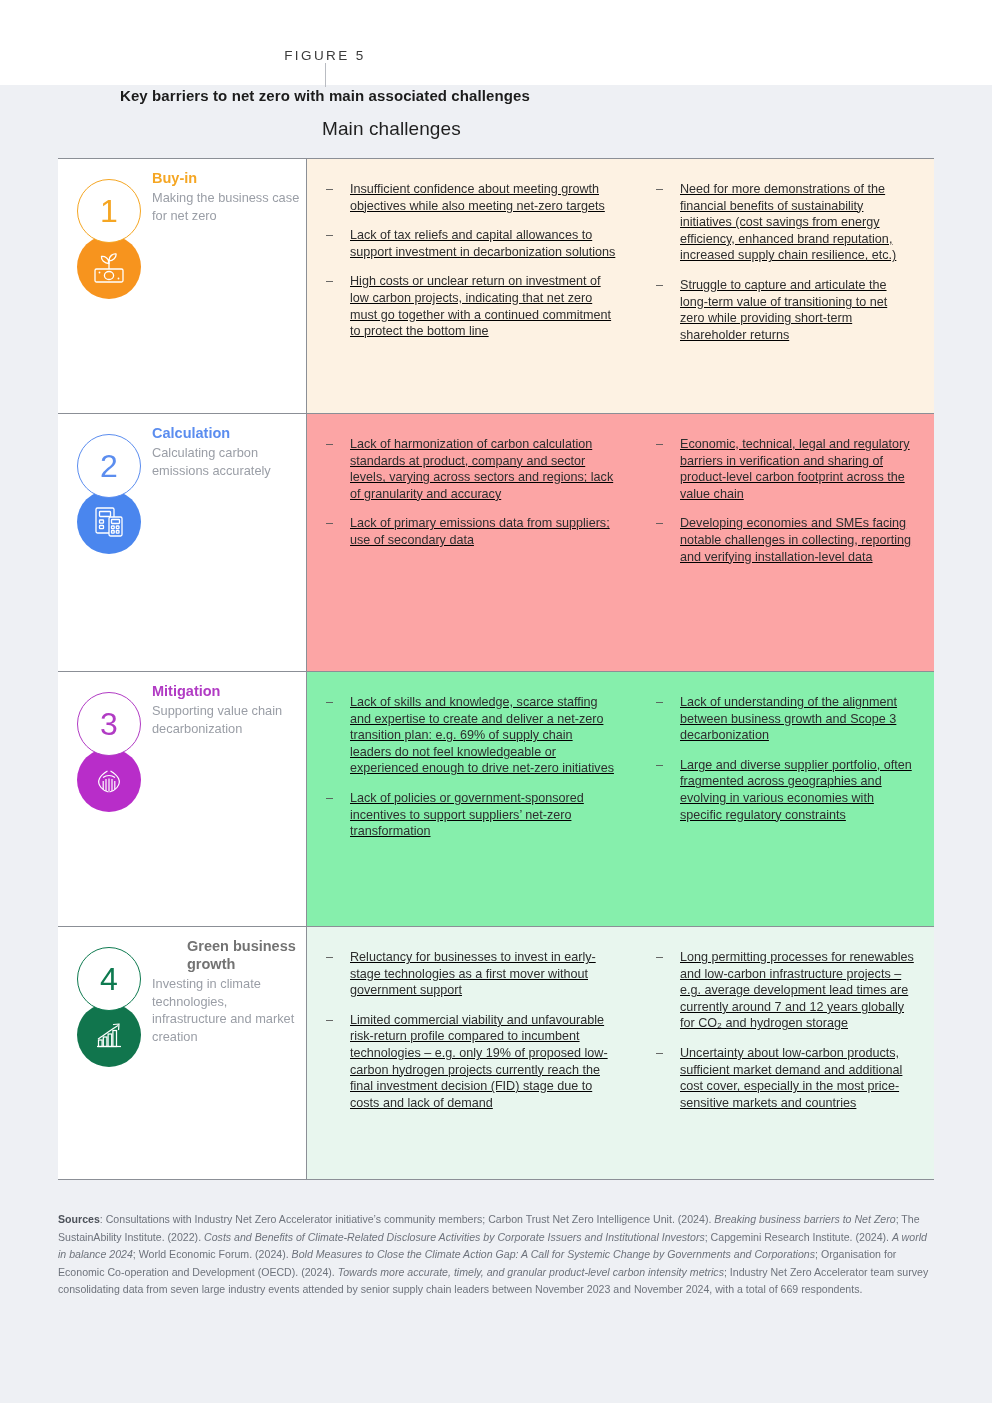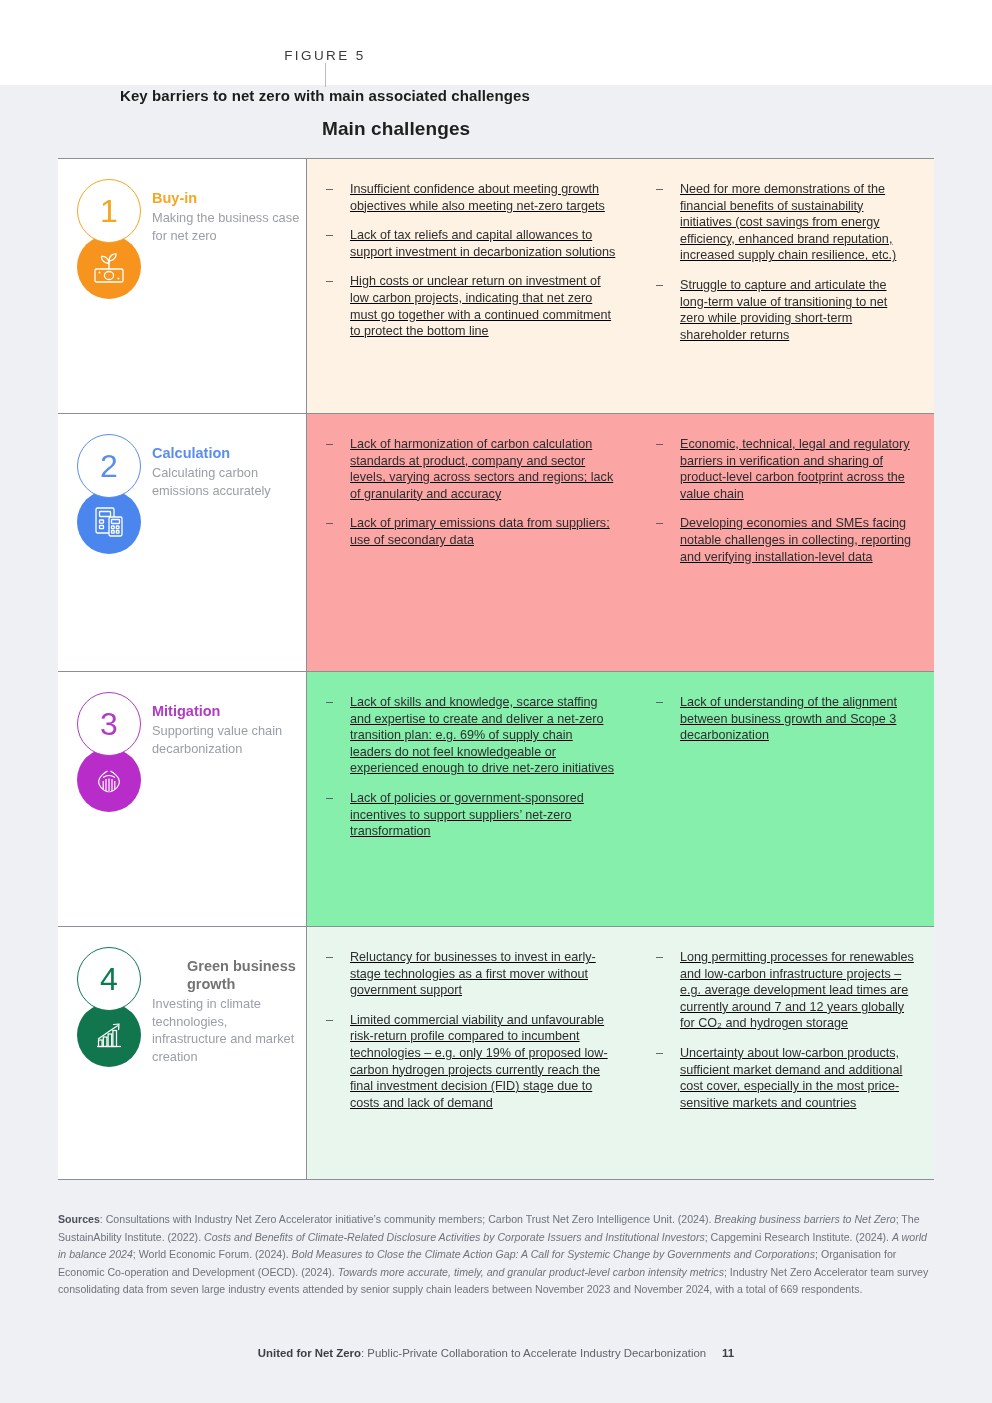--- a/index.html
+++ b/index.html
@@ -58,21 +58,21 @@
     white-space: nowrap;
     letter-spacing: 0.1px;
   }
 
   
   .main-challenges {
     position: absolute;
     left: 322px;
     top: 118px;
     font-size: 19px;
-    font-weight: bold;
+    font-weight: normal;
     color: #1f1f1f;
     letter-spacing: 0.1px;
   }
 
   
   .table {
     position: absolute;
     left: 58px;
     top: 158px;
     width: 876px;
@@ -167,21 +167,21 @@
     align-items: center;
     justify-content: center;
     position: relative;
     z-index: 1;
   }
   .icon-circle svg { display: block; }
 
   .cat-text {
     position: absolute;
     left: 94px;
-    top: 30px;
+    top: 10px;
     width: 150px;
   }
   .cat-title {
     font-size: 14.5px;
     font-weight: bold;
     line-height: 18px;
     margin-bottom: 2px;
   }
   .cat-sub {
     font-size: 12.8px;
@@ -341,20 +341,21 @@
       <div class="cell-right">
         <div class="col col-a">
           <ul class="bullets">
             <li>Lack of skills and knowledge, scarce staffing and expertise to create and deliver a net-zero transition plan: e.g. 69% of supply chain leaders do not feel knowledgeable or experienced enough to drive net-zero initiatives</li>
             <li>Lack of policies or government-sponsored incentives to support suppliers’ net-zero transformation</li>
           </ul>
         </div>
         <div class="col col-b">
           <ul class="bullets">
             <li>Lack of understanding of the alignment between business growth and Scope 3 decarbonization</li>
+            <li>Large and diverse supplier portfolio, often fragmented across geographies and evolving in various economies with specific regulatory constraints</li>
           </ul>
         </div>
       </div>
     </div>
 
     <div class="row r4" style="height:254px;">
       <div class="cell-left">
         <div class="badge-wrap">
           <div class="num-circle" style="color:#0E7A50;">
             <span>4</span>
@@ -389,15 +390,14 @@
             <li>Uncertainty about low-carbon products, sufficient market demand and additional cost cover, especially in the most price-sensitive markets and countries</li>
           </ul>
         </div>
       </div>
     </div>
 
   </div>
 
   <div class="sources"><b>Sources</b><span>: Consultations with Industry Net Zero Accelerator initiative’s community members; Carbon Trust Net Zero Intelligence Unit. (2024). </span><i>Breaking business barriers to Net Zero</i><span>; The SustainAbility Institute. (2022). </span><i>Costs and Benefits of Climate-Related Disclosure Activities by Corporate Issuers and Institutional Investors</i><span>; Capgemini Research Institute. (2024). </span><i>A world in balance 2024</i><span>; World Economic Forum. (2024). </span><i>Bold Measures to Close the Climate Action Gap: A Call for Systemic Change by Governments and Corporations</i><span>; Organisation for Economic Co-operation and Development (OECD). (2024). </span><i>Towards more accurate, timely, and granular product-level carbon intensity metrics</i><span>; Industry Net Zero Accelerator team survey consolidating data from seven large industry events attended by senior supply chain leaders between November 2023 and November 2024, with a total of 669 respondents.</span></div>
 
-  <div class="footer"><span class="ft-bold">United for Net Zero</span><span>: Public-Private Collaboration to Accelerate Industry Decarbonization</span><span class="ft-page">11</span></div>
 
 </div>
 
 </body></html>

